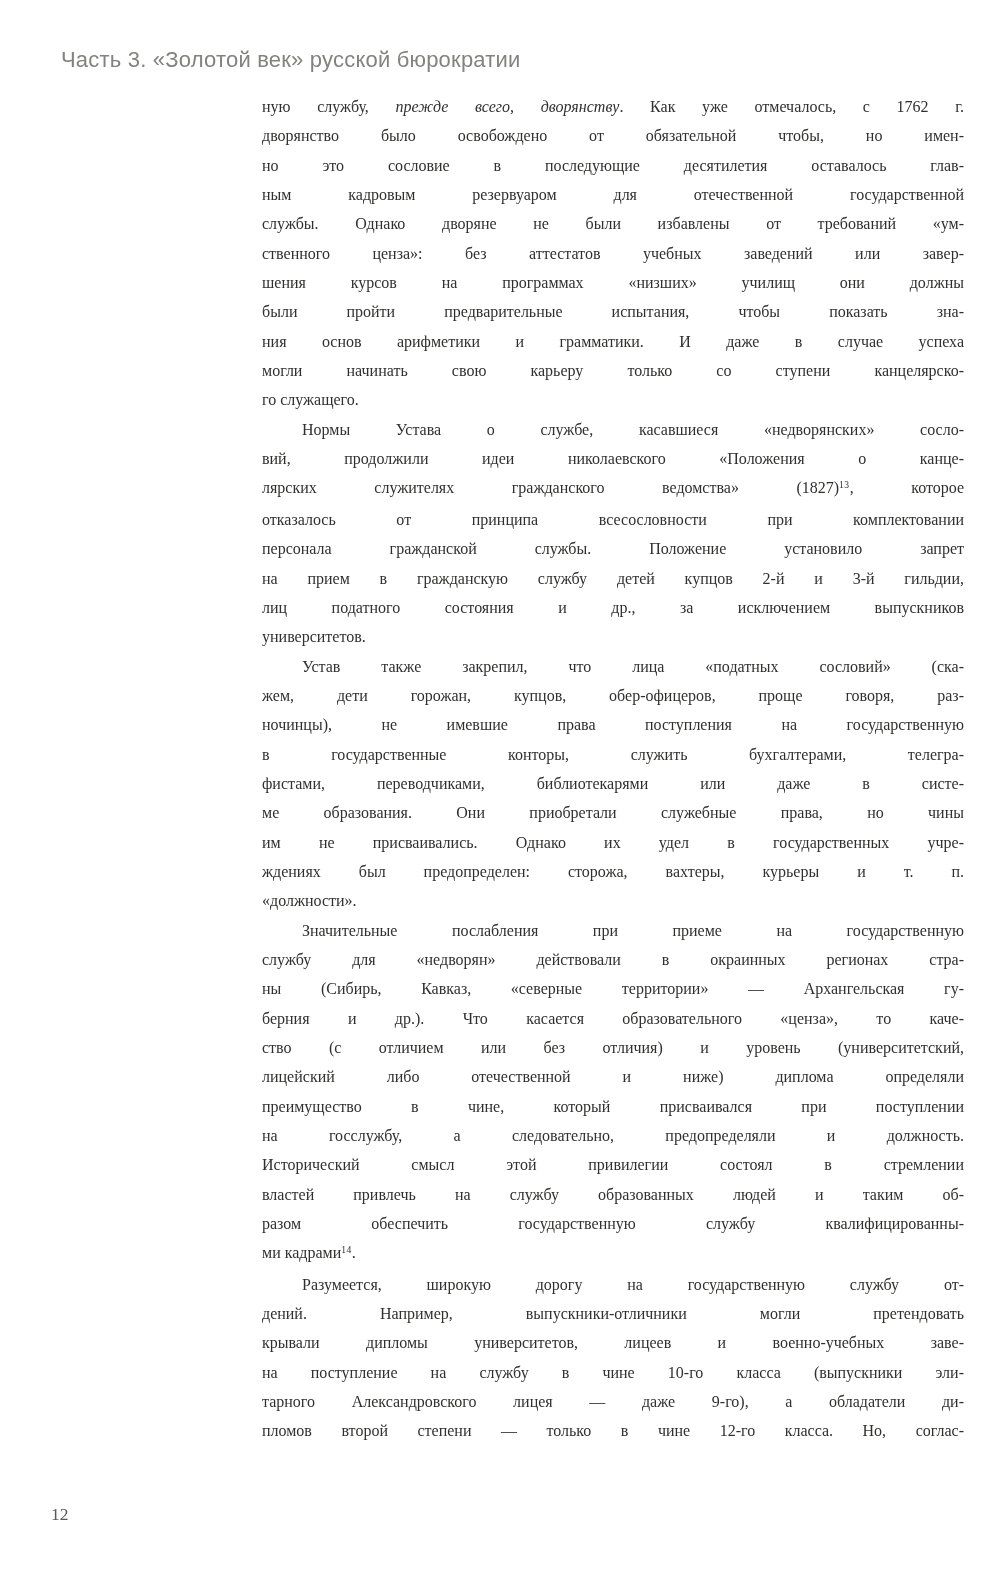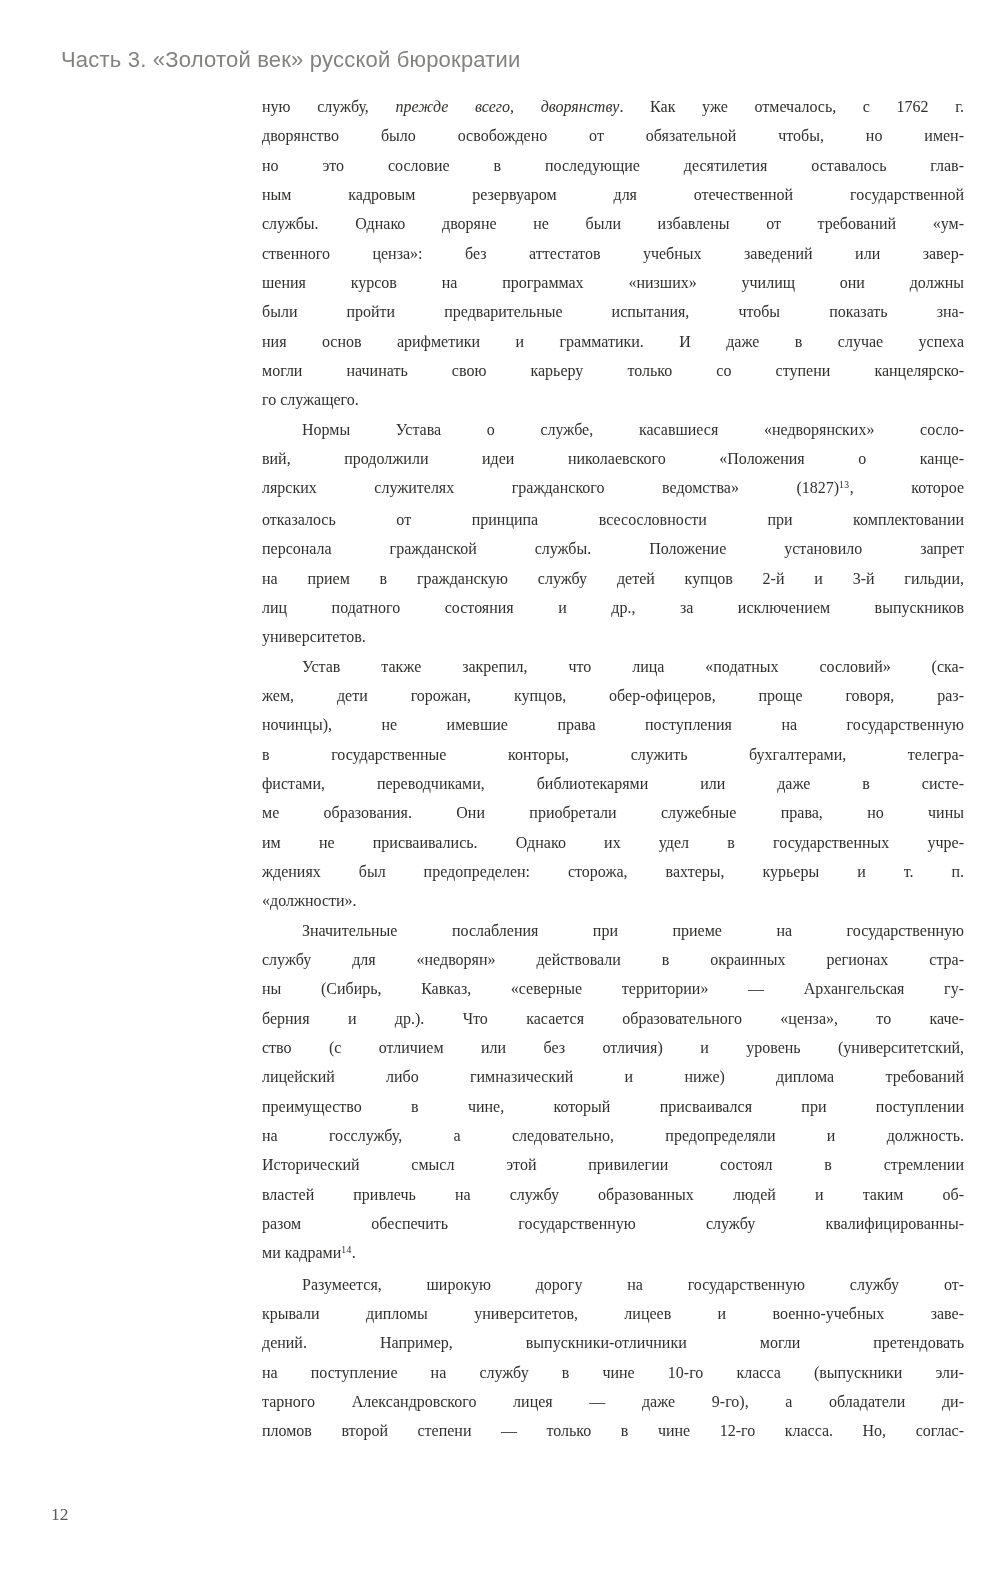--- a/index.html
+++ b/index.html
@@ -92,32 +92,32 @@
         <div class="line"><span>им не присваивались. Однако их удел в государственных учре-</span></div>
         <div class="line"><span>ждениях был предопределен: сторожа, вахтеры, курьеры и т. п.</span></div>
         <div class="line last"><span>«должности».</span></div>
       </div>
       <div class="para">
         <div class="line indent"><span>Значительные послабления при приеме на государственную</span></div>
         <div class="line"><span>службу для «недворян» действовали в окраинных регионах стра-</span></div>
         <div class="line"><span>ны (Сибирь, Кавказ, «северные территории» — Архангельская гу-</span></div>
         <div class="line"><span>берния и др.). Что касается образовательного «ценза», то каче-</span></div>
         <div class="line"><span>ство (с отличием или без отличия) и уровень (университетский,</span></div>
-        <div class="line"><span>лицейский либо гимназический и ниже) диплома требований</span></div>
+        <div class="line"><span>лицейский либо отечественной и ниже) диплома определяли</span></div>
         <div class="line"><span>преимущество в чине, который присваивался при поступлении</span></div>
         <div class="line"><span>на госслужбу, а следовательно, предопределяли и должность.</span></div>
         <div class="line"><span>Исторический смысл этой привилегии состоял в стремлении</span></div>
         <div class="line"><span>властей привлечь на службу образованных людей и таким об-</span></div>
         <div class="line"><span>разом обеспечить государственную службу квалифицированны-</span></div>
         <div class="line last"><span>ми кадрами</span><span class="sup">14</span><span>.</span></div>
       </div>
       <div class="para">
         <div class="line indent"><span>Разумеется, широкую дорогу на государственную службу от-</span></div>
+        <div class="line"><span>дений. Например, выпускники-отличники могли претендовать</span></div>
         <div class="line"><span>крывали дипломы университетов, лицеев и военно-учебных заве-</span></div>
-        <div class="line"><span>дений. Например, выпускники-отличники могли претендовать</span></div>
         <div class="line"><span>на поступление на службу в чине 10-го класса (выпускники эли-</span></div>
         <div class="line"><span>тарного Александровского лицея — даже 9-го), а обладатели ди-</span></div>
         <div class="line"><span>пломов второй степени — только в чине 12-го класса. Но, соглас-</span></div>
       </div>
     </div>
 
   <div class="page-number">12</div>
 </div>
 
 </body></html>

